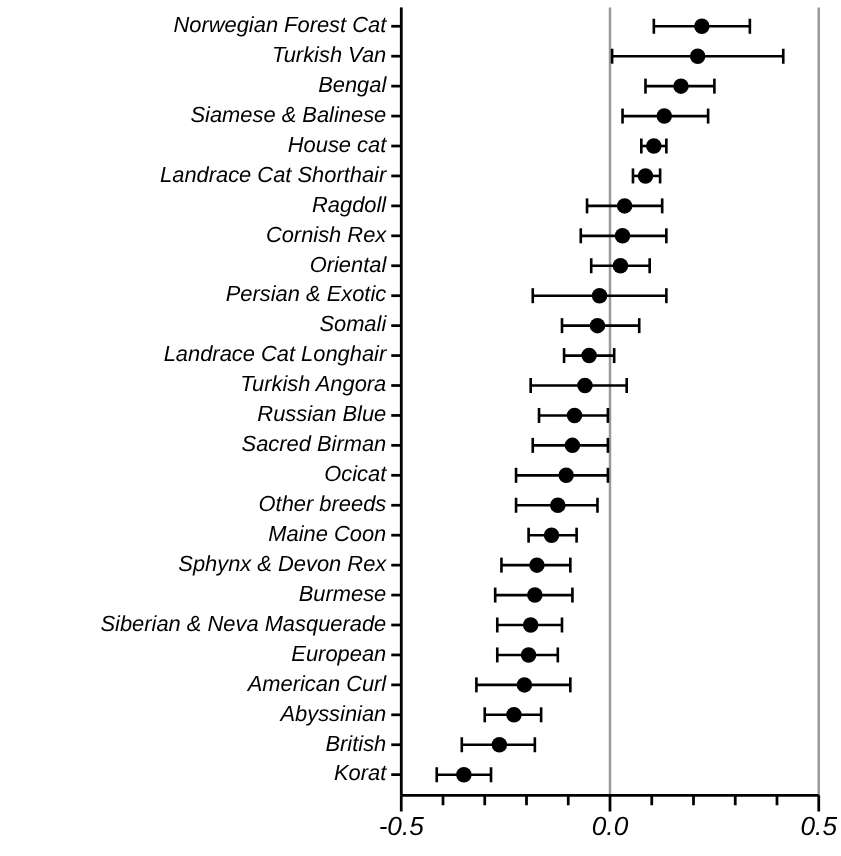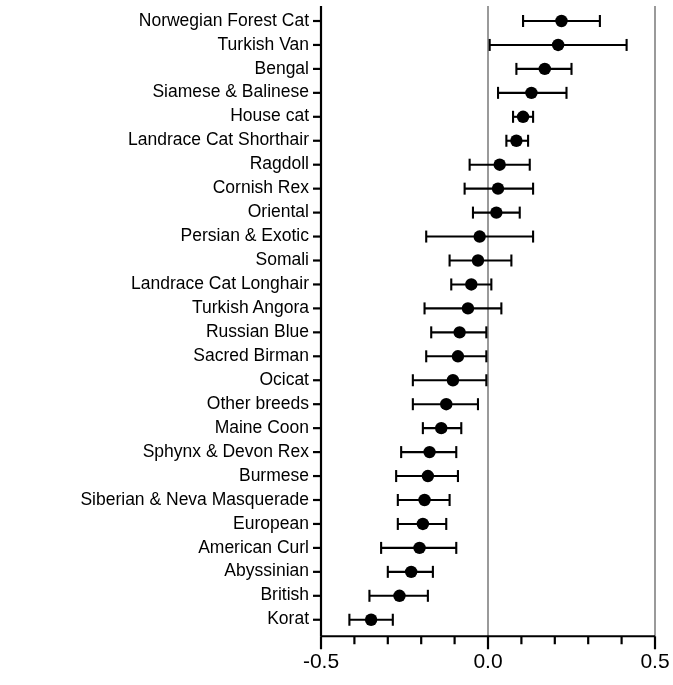--- a/index.html
+++ b/index.html
@@ -12,20 +12,21 @@
     height: 685px;
     font-family: "Liberation Sans", sans-serif;
     color: #000000;
     overflow: hidden;
   }
   #figure {
     position: relative;
     width: 577px;
     height: 685px;
     background: #ffffff;
+    font-style: italic;
   }
   .plot-svg {
     position: absolute;
     left: 0;
     top: 0;
     width: 673px;
     height: 685px;
     display: block;
   }
   text {

